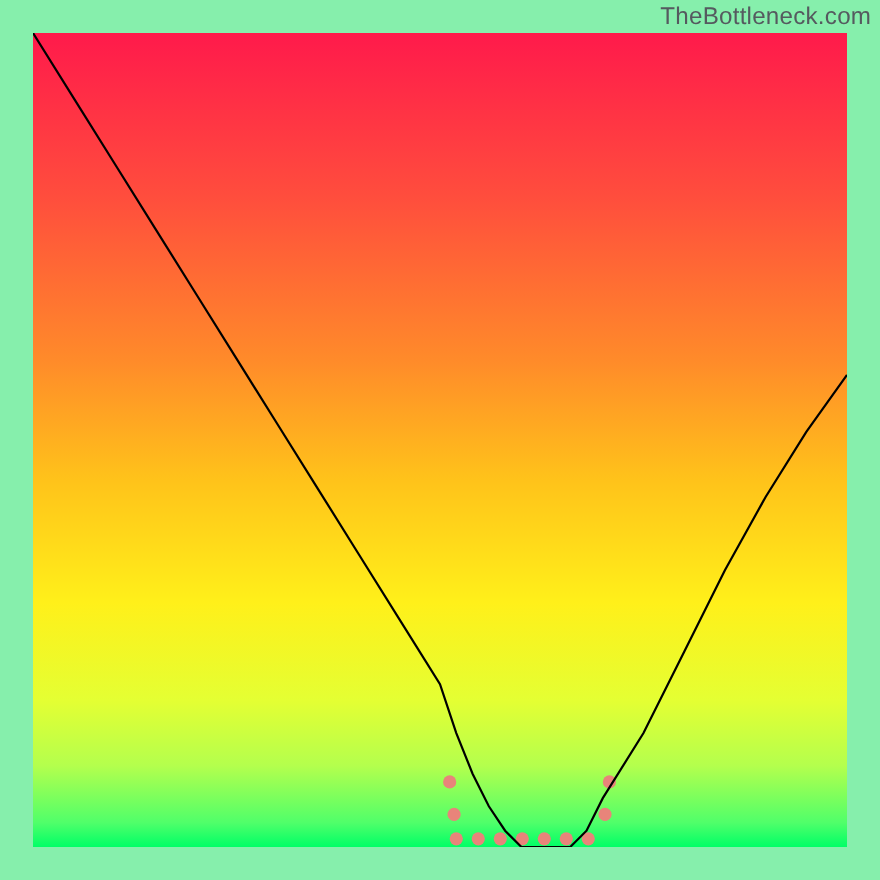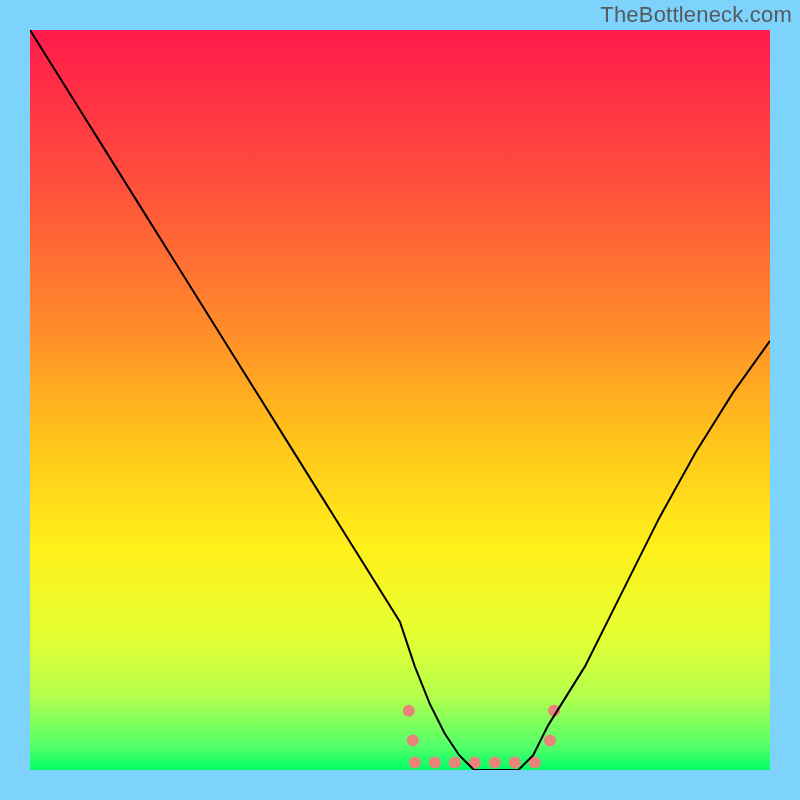--- a/index.html
+++ b/index.html
@@ -8,21 +8,21 @@
     width: 800px;
     height: 800px;
     background: #000;
     overflow: hidden;
     font-family: Arial, Helvetica, sans-serif;
   }
   .frame {
     position: relative;
     width: 800px;
     height: 800px;
-    background: #7dd3fc;
+    background: #86efac;
   }
   .watermark {
     position: absolute;
     top: 2px;
     right: 8px;
     color: #555a5f;
     font-size: 22px;
     font-weight: 500;
     letter-spacing: 0.2px;
     z-index: 50;

